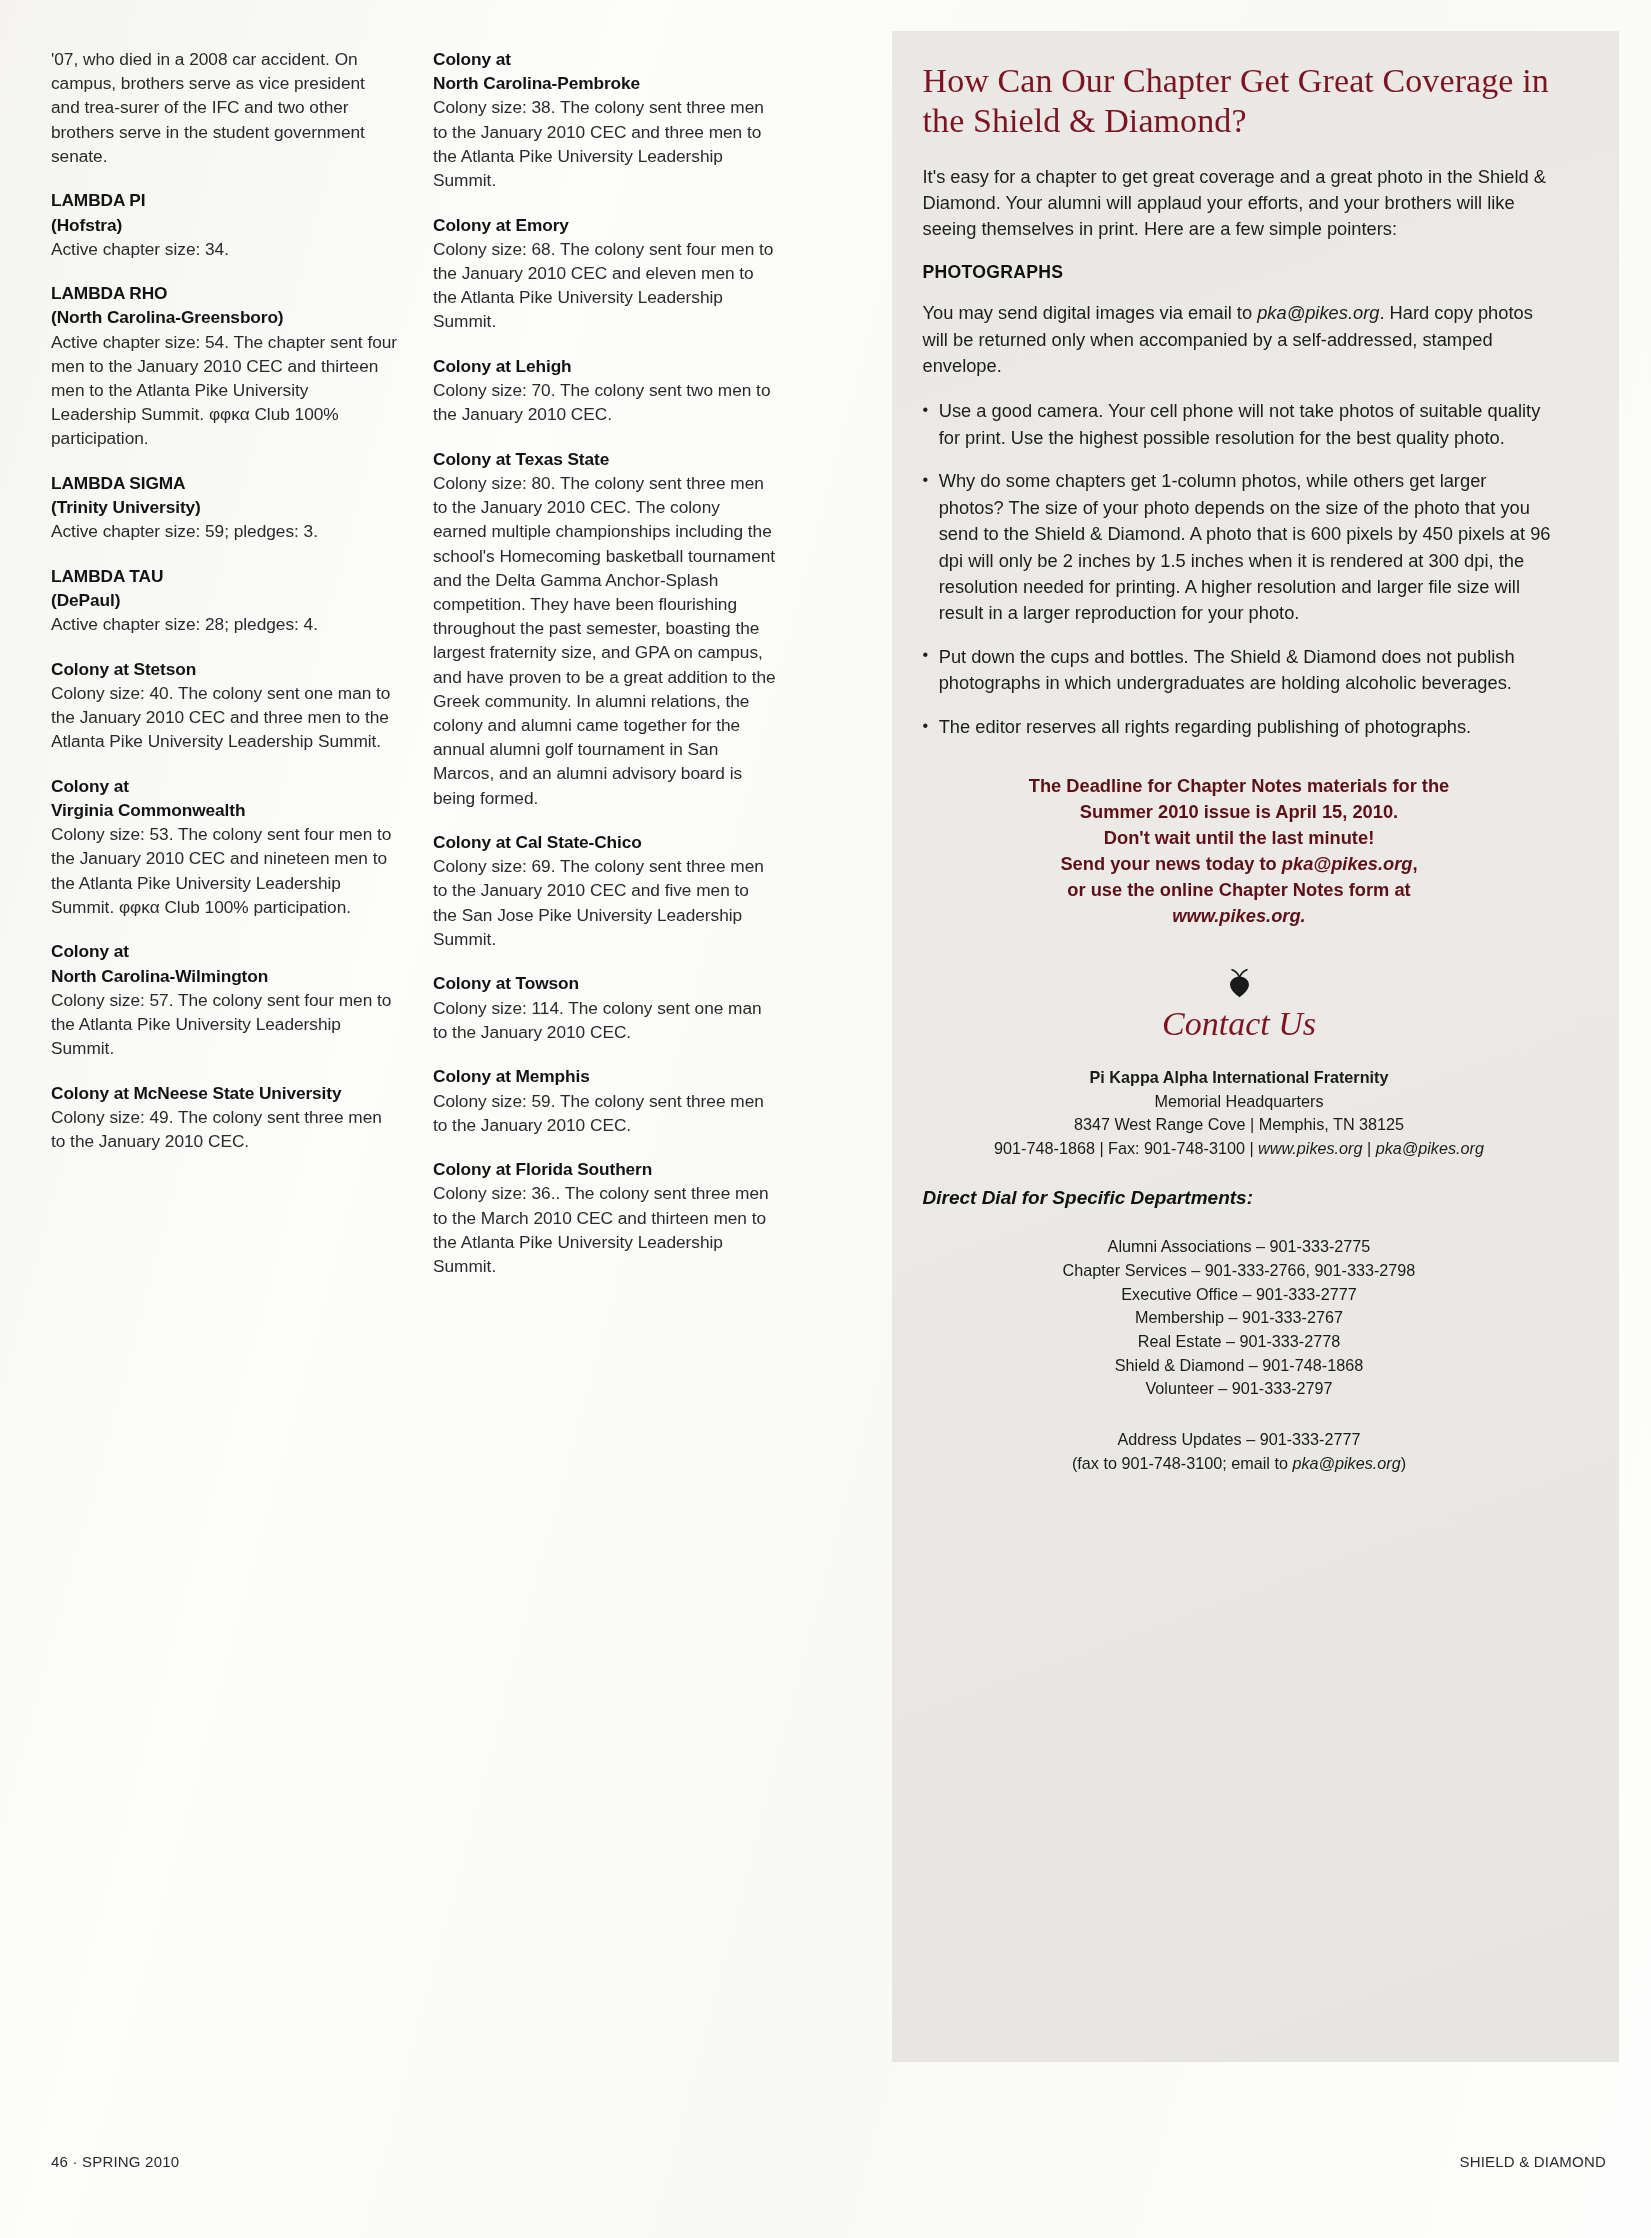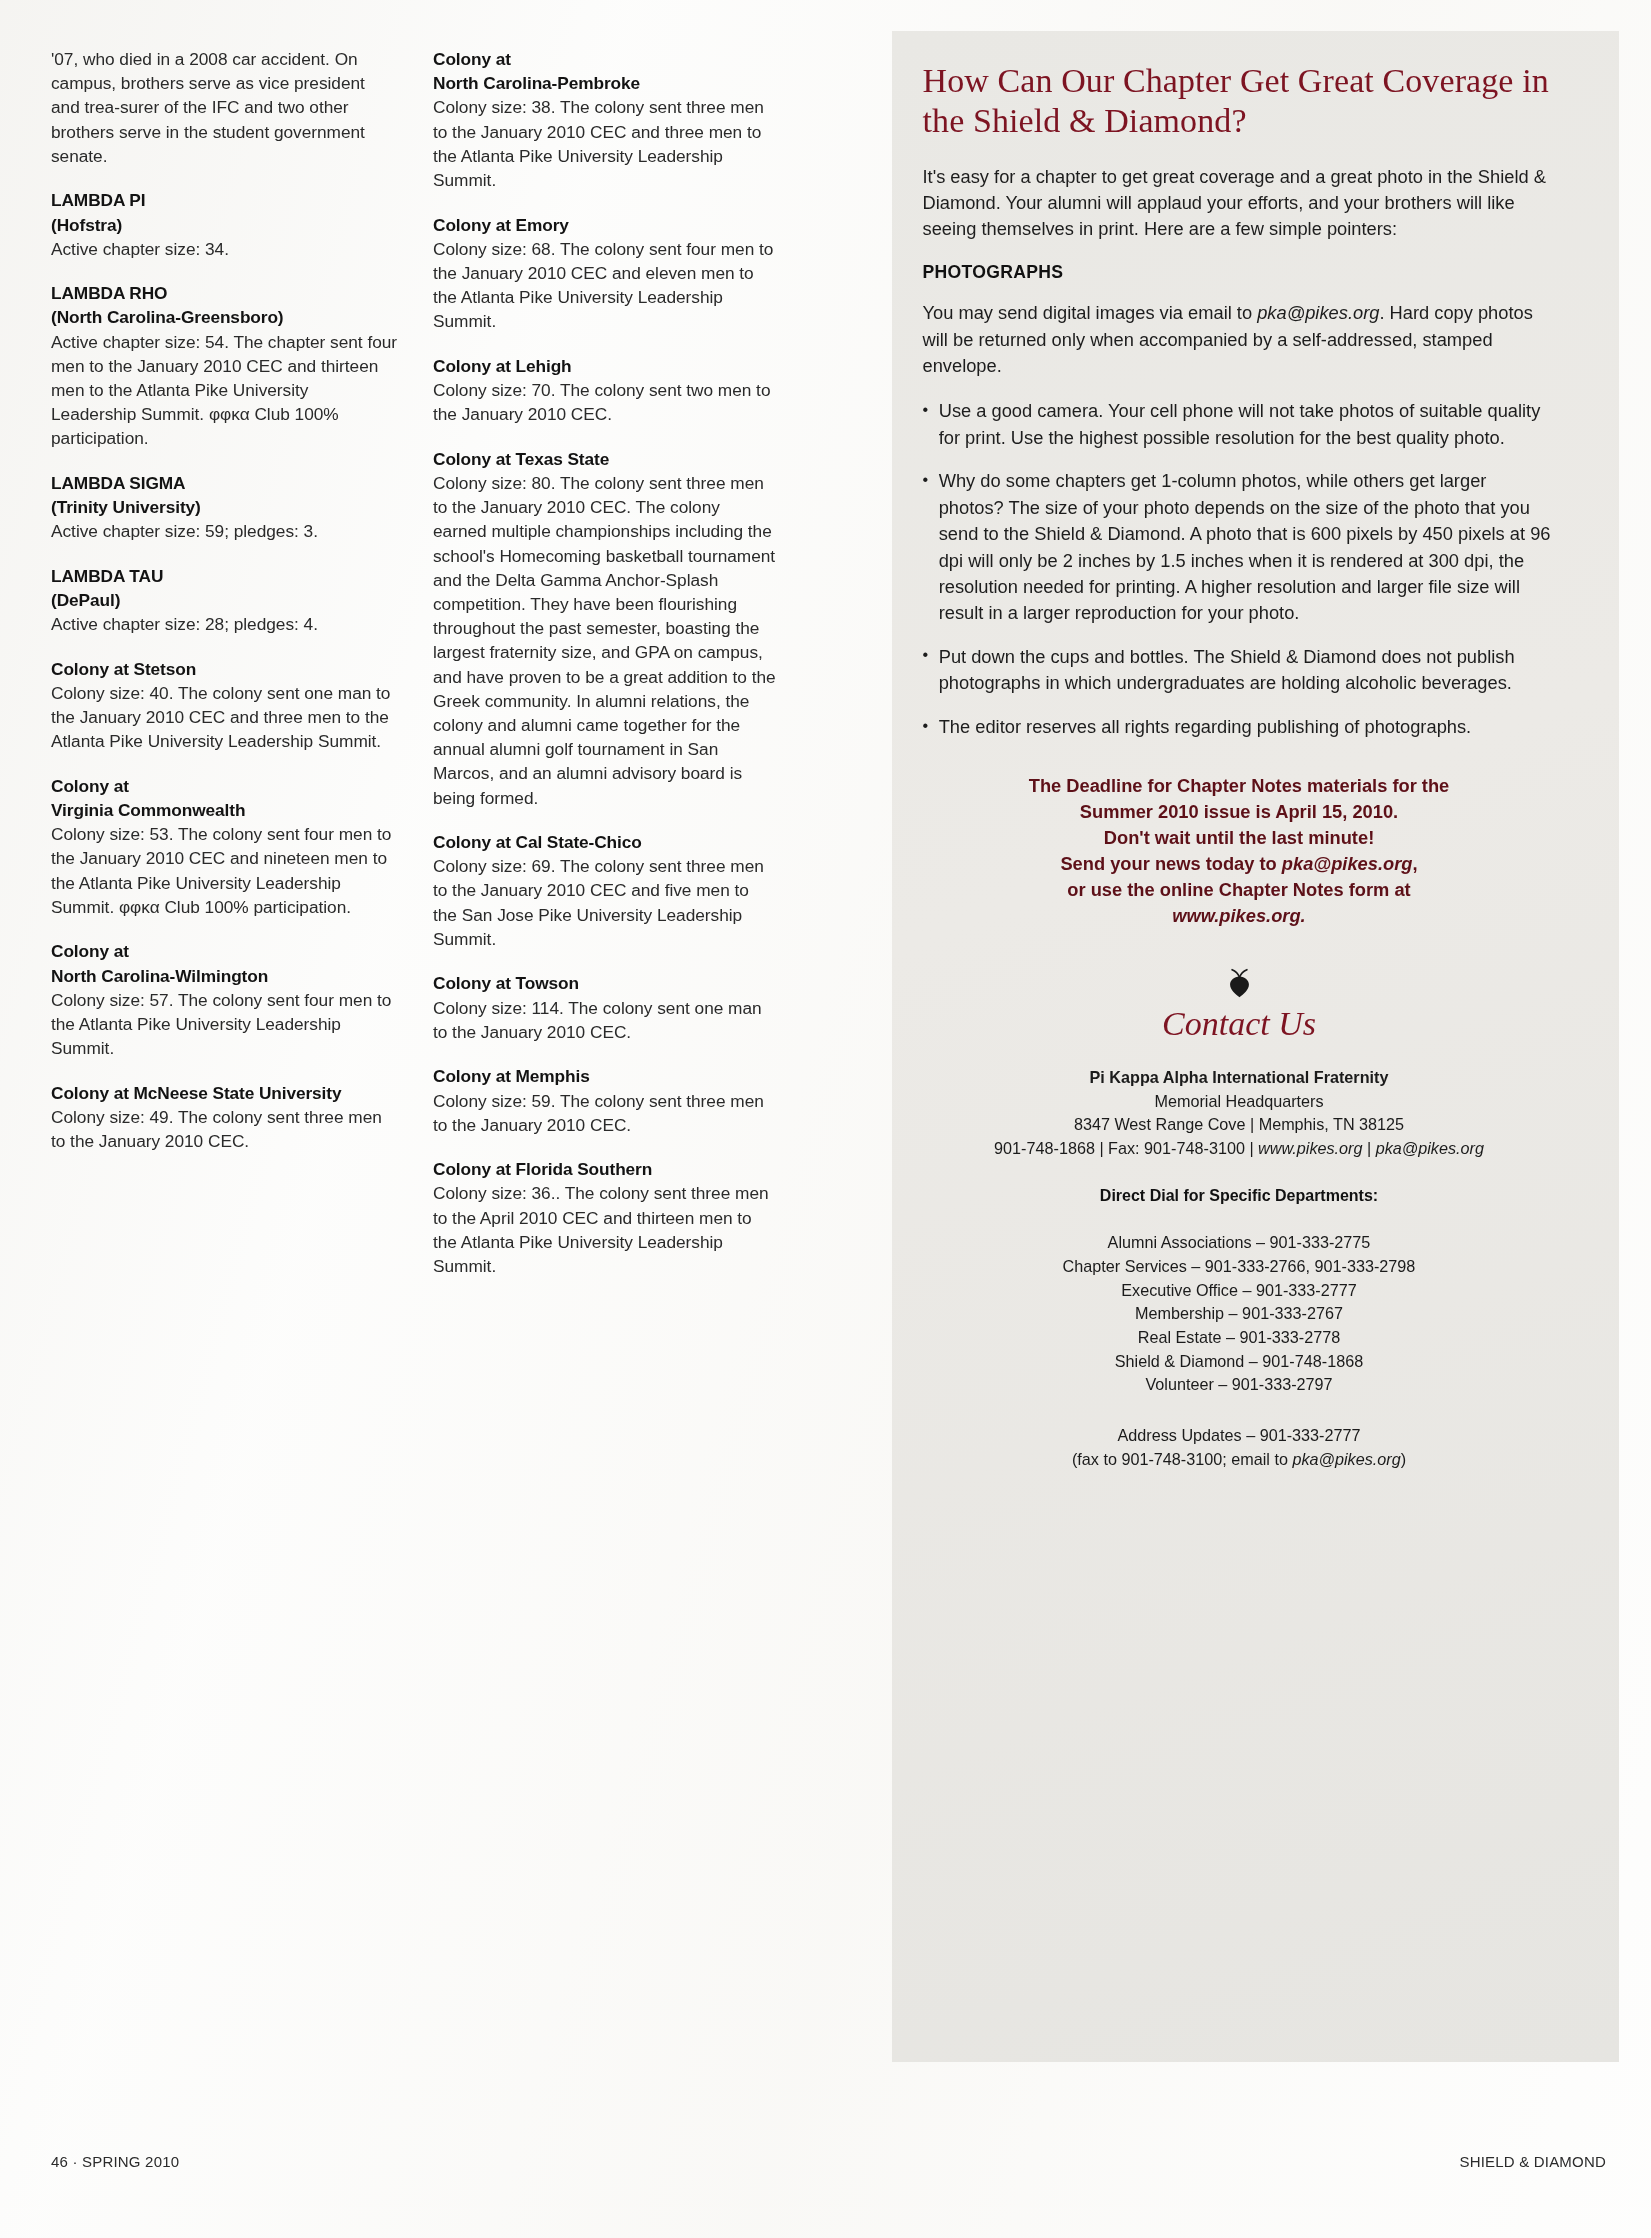--- a/index.html
+++ b/index.html
@@ -125,25 +125,25 @@
   }
   .contact-blk{
     text-align:center;
     font-size:16.2px;
     line-height:1.46;
     color:#1b1b1b;
   }
   .contact-blk .b{font-weight:bold;}
   .contact-blk .it{font-style:italic;}
   .dept-title{
-    text-align:center;
     font-weight:bold;
-    font-size:16px;
+    font-size:19px;
     color:#111;
     margin:27px 0 15px 0;
+    font-style:italic;
   }
   .dept-list{
     text-align:center;
     font-size:16.2px;
     line-height:1.46;
     color:#1b1b1b;
     margin-top:26px;
   }
   .addr-upd{
     text-align:center;
@@ -232,21 +232,21 @@
         <div class="blk">
           <span class="hd">Colony at Towson</span>
           <span class="bd">Colony size: 114. The colony sent one man to the January 2010 CEC.</span>
         </div>
         <div class="blk">
           <span class="hd">Colony at Memphis</span>
           <span class="bd">Colony size: 59. The colony sent three men to the January 2010 CEC.</span>
         </div>
         <div class="blk">
           <span class="hd">Colony at Florida Southern</span>
-          <span class="bd">Colony size: 36.. The colony sent three men to the April 2010 CEC and thirteen men to the Atlanta Pike University Leadership Summit.</span>
+          <span class="bd">Colony size: 36.. The colony sent three men to the March 2010 CEC and thirteen men to the Atlanta Pike University Leadership Summit.</span>
         </div>
       </div>
 
     <div class="sidebar">
       <div class="sb-inner">
 
         <h1 class="sb-title">How Can Our Chapter Get Great Coverage in the Shield &amp; Diamond?</h1>
 
         <p class="sb-p">It's easy for a chapter to get great coverage and a great photo in the Shield &amp; Diamond. Your alumni will applaud your efforts, and your brothers will like seeing themselves in print. Here are a few simple pointers:</p>
 

